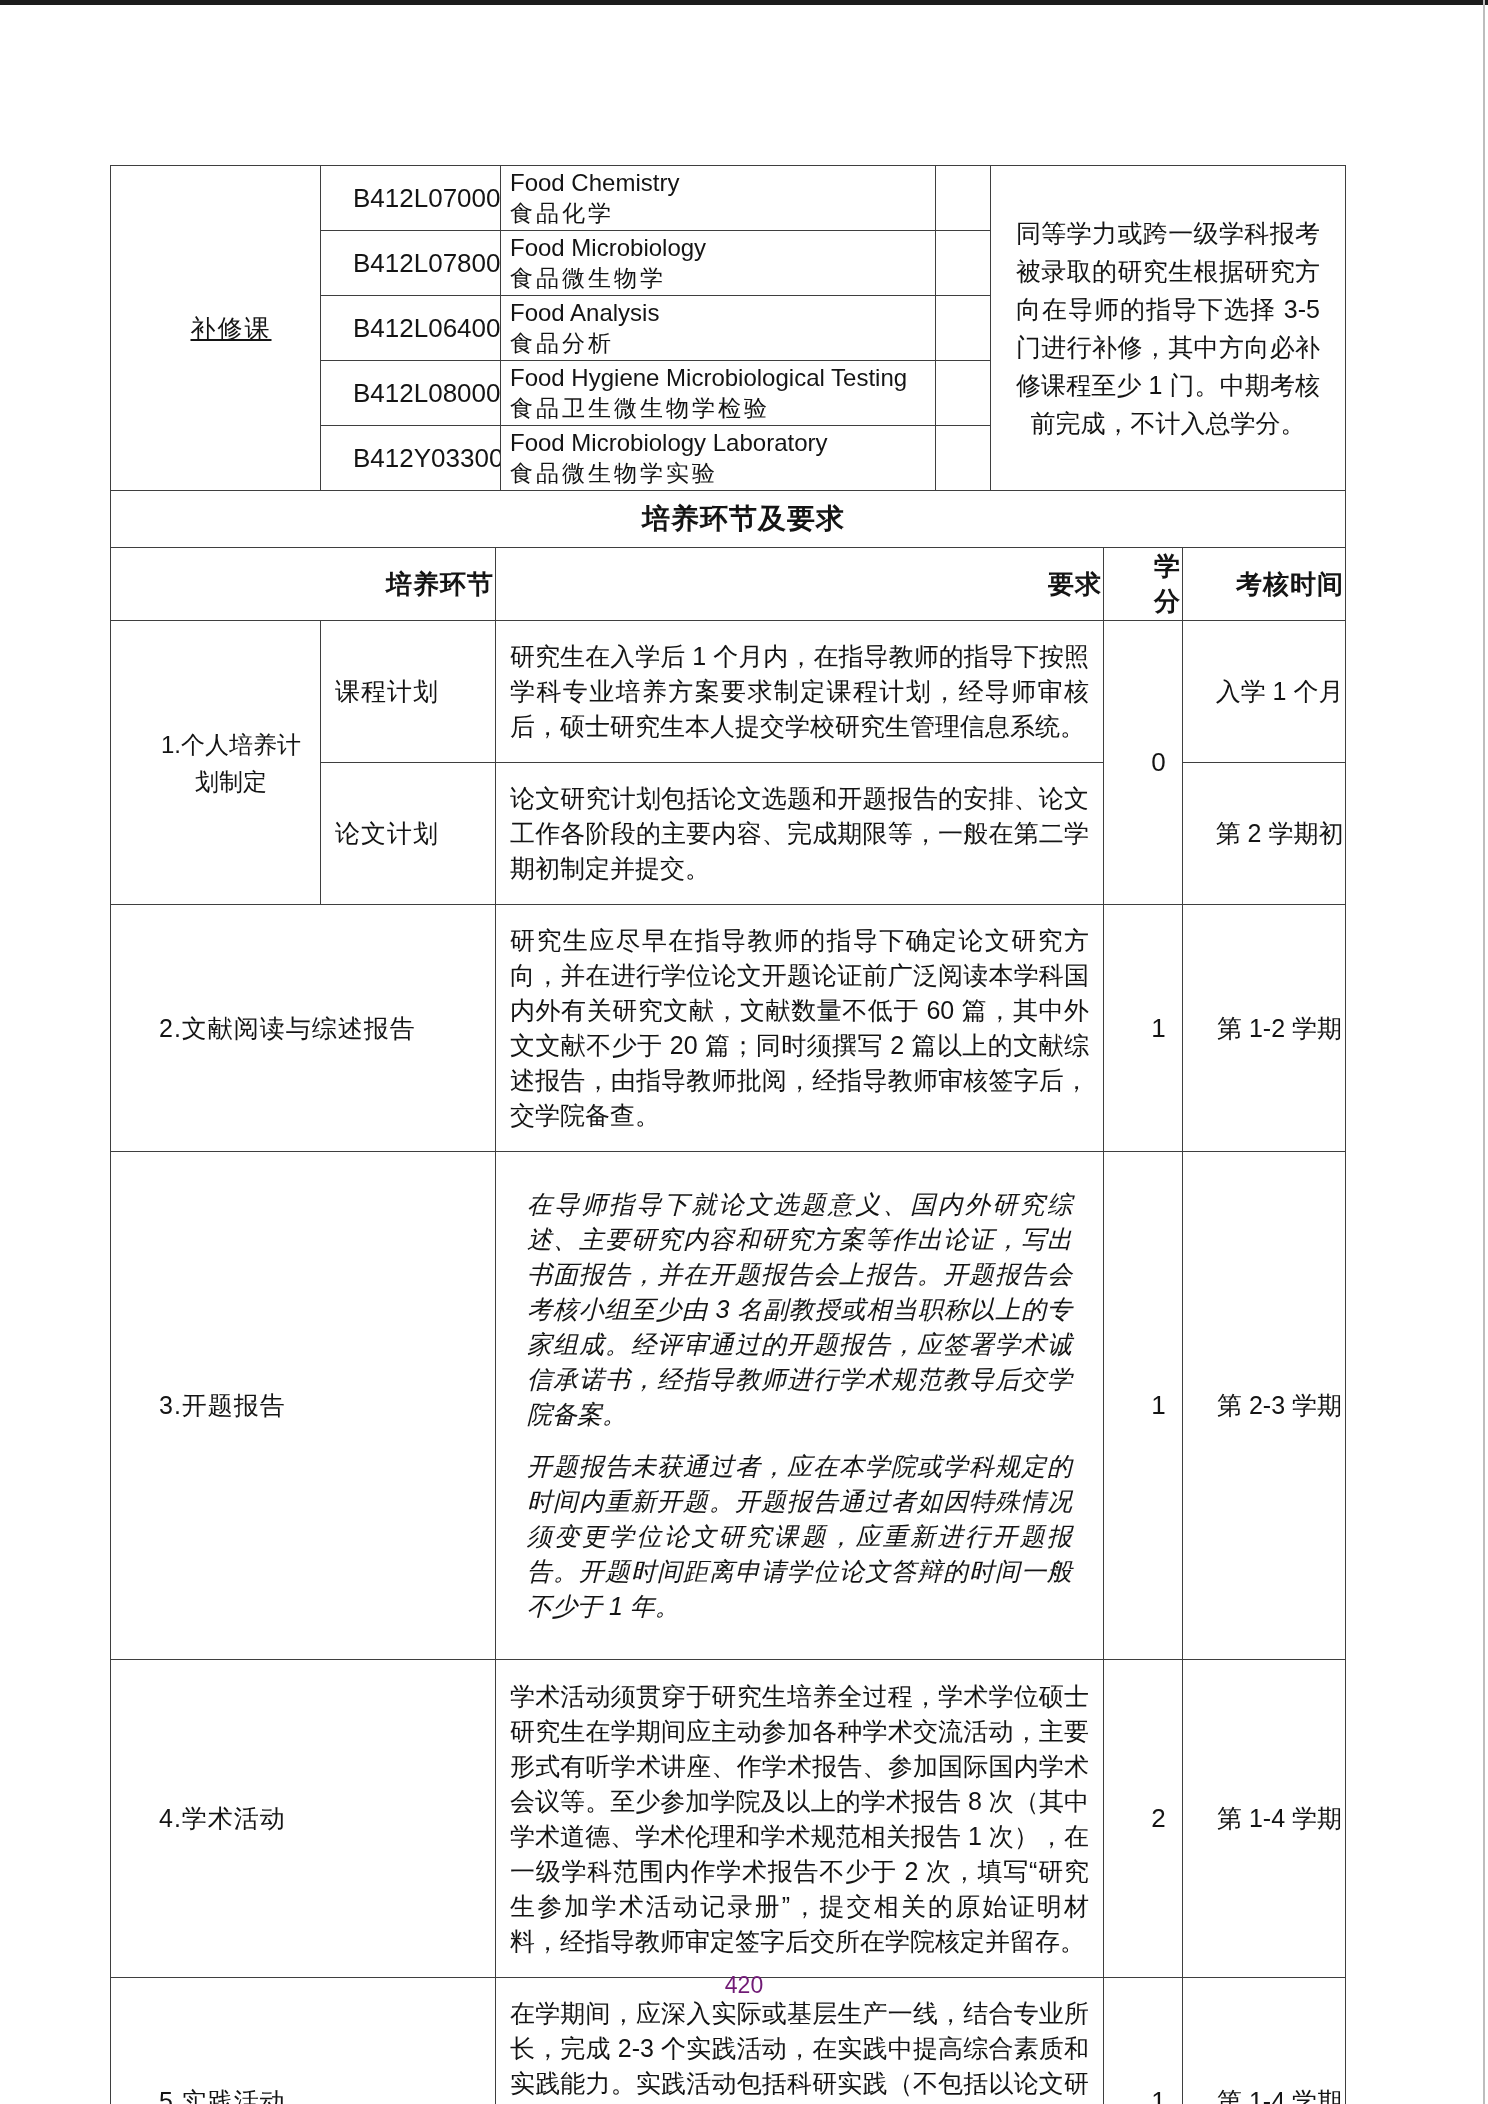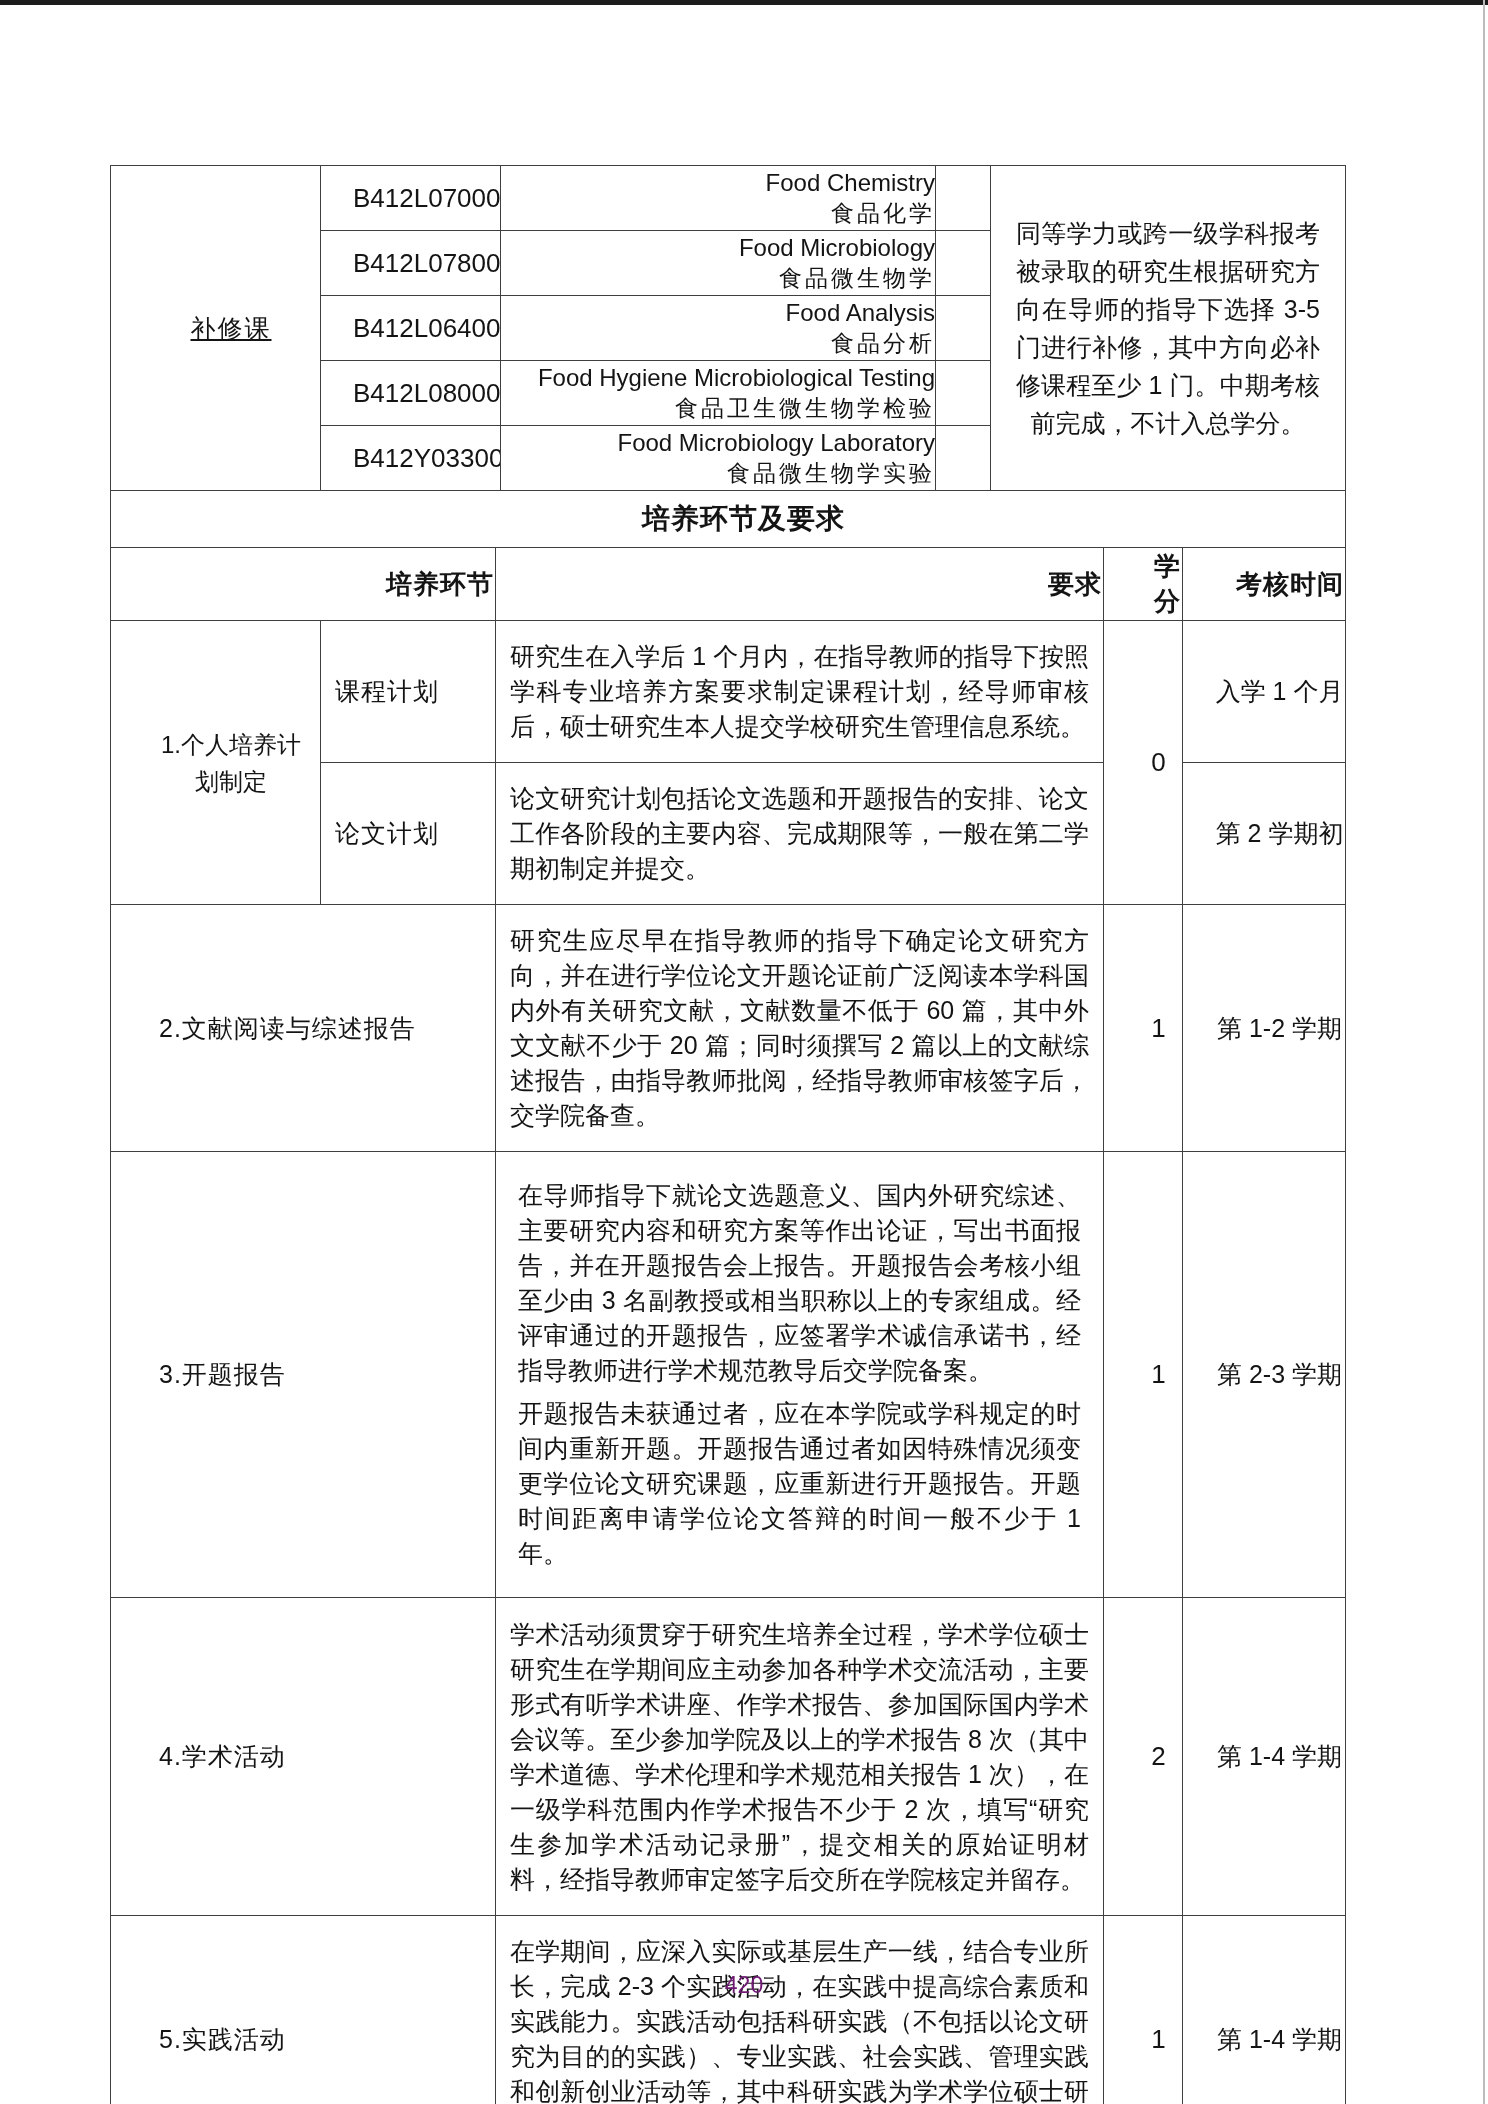--- a/index.html
+++ b/index.html
@@ -16,21 +16,21 @@
   .edge-line{position:absolute;top:0;left:1483px;width:2px;height:2104px;background:#bdbdbd;}
 
   .content{position:absolute;left:110px;top:165px;width:1235px;}
 
   table{border-collapse:collapse;table-layout:fixed;width:1235px;}
   td{border:1px solid #3f3f3f;vertical-align:middle;overflow:hidden;padding-left:32px;}
 
   
   .t-top .cat{ text-align:center;font-size:25px;letter-spacing:2px;text-decoration:underline; }
   .t-top .code{ text-align:center;font-size:26px;font-family:"Liberation Sans",sans-serif; }
-  .t-top .cname{ padding:2px 0 2px 9px;text-align:right; }
+  .t-top .cname{ padding:2px 0 2px 9px; }
   .t-top .cname .en{ display:block;font-size:24px;line-height:30px;font-family:"Liberation Sans",sans-serif;white-space:nowrap; }
   .t-top .cname .zh{ display:block;font-size:23px;line-height:30px;letter-spacing:3px; }
   .t-top .note{
     padding:4px 25px;font-size:25px;line-height:38px;
     text-align:justify;text-align-last:center;
   }
   .t-top tr{height:65px;}
 
   
   .t-train{margin-top:-1px;}
@@ -40,21 +40,21 @@
   .t-train .col-hdr{
     height:60px;text-align:right;font-weight:bold;font-size:26px;letter-spacing:1px;
   }
   .t-train .stage-c{ text-align:center;font-size:24px;line-height:37px; }
   .t-train .stage-c .wrapbox{display:inline-block;width:148px;text-align:center;}
   .t-train .sublabel{ padding-left:14px;font-size:25px;letter-spacing:1px; }
   .t-train .stage-l{ padding-left:48px;font-size:25px;letter-spacing:1px; }
   .t-train .req{
     padding:18px 14px;font-size:25px;line-height:35px;text-align:justify;
   }
-  .t-train .req .para{margin:8px;}
+  .t-train .req .para{margin:17px;font-style:italic;}
   .t-train .credit{ text-align:center;font-size:26px;font-family:"Liberation Sans",sans-serif; }
   .t-train .time{ text-align:center;font-size:25px;white-space:nowrap; }
 
   .r-sub1{height:103px;} .r-sub2{height:106px;}
   .r-lit{height:210px;} .r-proposal{height:340px;}
   .r-academic{height:318px;} .r-practice{height:214px;}
 
   .pagenum{
     position:absolute;left:0;top:1972px;width:1488px;
     text-align:center;font-size:23px;font-family:"Liberation Sans",sans-serif;color:#701a75;

